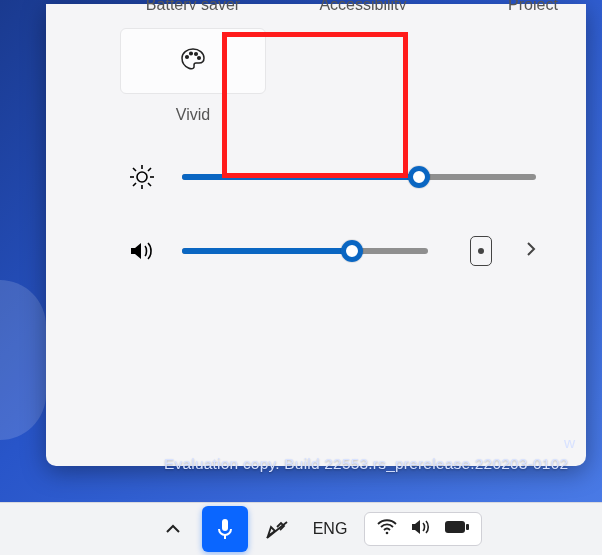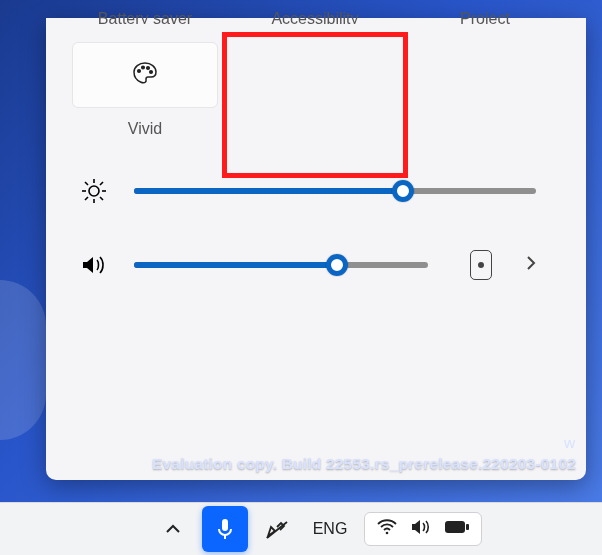--- a/index.html
+++ b/index.html
@@ -7,24 +7,24 @@
   body {
     background: linear-gradient(135deg, #1a3a8f 0%, #2855c9 40%, #4c7de8 100%);
     position: relative;
   }
   .wallpaper-shape {
     position: absolute; left: 0; top: 280px; width: 46px; height: 160px;
     background: rgba(255,255,255,.15); border-top-right-radius: 80px; border-bottom-right-radius: 80px;
   }
 
   .quick-panel {
-    position: absolute; left: 46px; top: 18px; width: 540px; height: 462px;
+    position: absolute; left: 46px; top: 4px; width: 540px; height: 462px;
     background: #f5f5f7; border-radius: 10px; border-top-left-radius: 0; border-top-right-radius: 0;
     box-shadow: 0 6px 24px rgba(0,0,0,.35);
-    display: flex; flex-direction: column;
+    display: flex; flex-direction: column; padding-left: 48px;
   }
 
   .tiles-area { padding: 0 26px; }
   .tile-row { display: flex; gap: 24px; margin-top: 0; }
   .tile-row.second { margin-top: 18px; }
   .tile-col { width: 146px; display: flex; flex-direction: column; align-items: center; gap: 12px; }
   .tile-btn {
     width: 146px; height: 66px; border-radius: 6px; background: #fcfcfd;
     border: 1px solid #e6e6e8; display: flex; align-items: center; justify-content: center;
     cursor: pointer;
@@ -55,22 +55,22 @@
 
   .panel-footer {
     margin-top:auto; height:70px; border-top:1px solid #e3e3e6;
     display:flex; align-items:center; padding:0 26px; gap:12px; color:#222;
   }
   .panel-footer .spacer{flex:1;}
   .foot-icon{ width:34px; height:34px; display:flex;align-items:center;justify-content:center; cursor:pointer; border-radius:4px;}
   .battery-pct{ font-size:17px; }
 
   .watermark {
-    position:absolute; left:152px; top:455px; color:#d8e2ff; font-size:15.5px;
-    text-shadow:0 1px 2px rgba(0,0,0,.3); letter-spacing:.2px; white-space:nowrap;font-weight:bold;
+    position:absolute; left:164px; top:455px; color:#d8e2ff; font-size:15.5px;
+    text-shadow:0 1px 2px rgba(0,0,0,.3); letter-spacing:.2px; white-space:nowrap;
   }
   .watermark-w { position:absolute; left:564px; top:434px; color:#d8e2ff; font-size:15.5px;}
 
   .taskbar {
     position:absolute; left:0; bottom:0; width:602px; height:53px;
     background:#f2f3f5; border-top:1px solid #d9d9de;
     display:flex; align-items:center; padding:0 10px 0 150px; gap:6px;
   }
   .tb-btn{ width:46px; height:46px; border-radius:6px; display:flex;align-items:center;justify-content:center; cursor:pointer; color:#222;}
   .tb-btn.active{ background:#0a66ff; color:#fff; box-shadow:0 2px 6px rgba(10,102,255,.4);}

